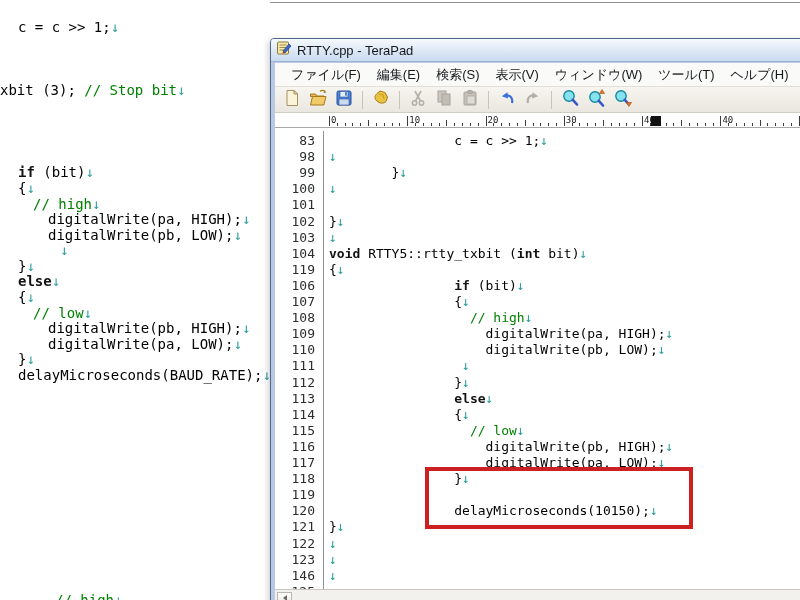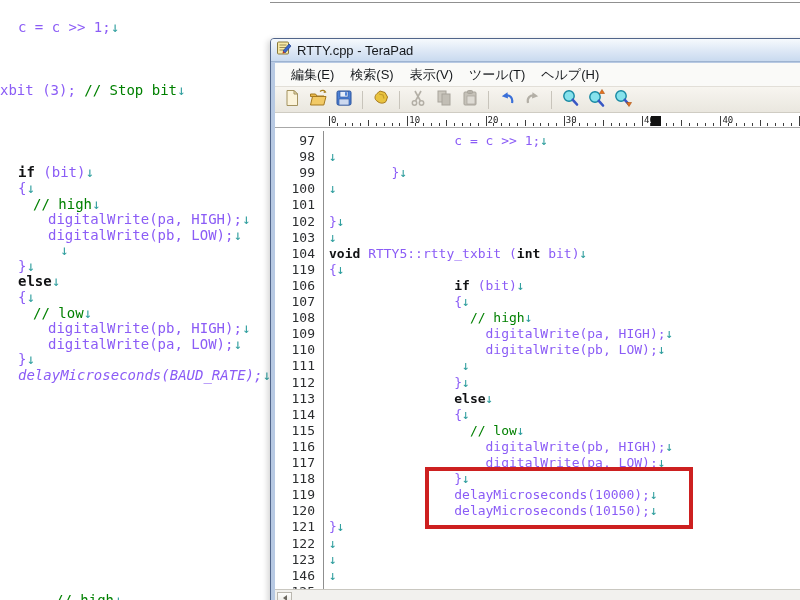--- a/index.html
+++ b/index.html
@@ -6,21 +6,21 @@
   html,body { width:800px; height:600px; overflow:hidden; background:#ffffff;
               font-family:"Liberation Sans", sans-serif; }
 
   
   #topline { position:absolute; left:0; top:2px; width:800px; height:1px; background:#909090; }
   #bg-code { position:absolute; left:0; top:0; width:270px; height:600px; background:#fff; overflow:hidden; }
   .bgline { position:absolute; white-space:pre; font-family:"DejaVu Sans Mono", monospace;
             font-size:14px; line-height:15px; }
 
   
-  .sg-c { color:#8b5cf6; }
+  .sg-c { color:#000000; }
   .sg-k { color:#111214; font-weight:bold; }
   .sg-m { color:#008000; }
   .sg-a { color:#2f9e9e; }
 
   
   #win { position:absolute; left:270px; top:38px; width:540px; height:572px;
          background:#b7c9e3; border:1px solid #51658a; border-top-left-radius:4px;
          box-shadow:-2px 2px 6px rgba(0,0,0,0.18); }
   #titlebar { height:23px; display:flex; align-items:center; gap:5px; padding-left:5px;
               border-top-left-radius:3px;
@@ -81,43 +81,45 @@
     <div class="bgline" style="left: 48px; top: 212px;"><span class="sg-c">digitalWrite(pa, HIGH);</span><span class="sg-a">↓</span></div>
     <div class="bgline" style="left: 48px; top: 228px;"><span class="sg-c">digitalWrite(pb, LOW);</span><span class="sg-a">↓</span></div>
     <div class="bgline" style="left: 60px; top: 243px;"><span class="sg-a">↓</span></div>
     <div class="bgline" style="left: 18px; top: 259px;"><span class="sg-c">}</span><span class="sg-a">↓</span></div>
     <div class="bgline" style="left: 18px; top: 274px;"><span class="sg-k">else</span><span class="sg-a">↓</span></div>
     <div class="bgline" style="left: 18px; top: 290px;"><span class="sg-c">{</span><span class="sg-a">↓</span></div>
     <div class="bgline" style="left: 33px; top: 306px;"><span class="sg-m">// low</span><span class="sg-a">↓</span></div>
     <div class="bgline" style="left: 48px; top: 321px;"><span class="sg-c">digitalWrite(pb, HIGH);</span><span class="sg-a">↓</span></div>
     <div class="bgline" style="left: 48px; top: 337px;"><span class="sg-c">digitalWrite(pa, LOW);</span><span class="sg-a">↓</span></div>
     <div class="bgline" style="left: 18px; top: 352px;"><span class="sg-c">}</span><span class="sg-a">↓</span></div>
-    <div class="bgline" style="left: 18px; top: 368px; font-style: italic;"><span class="sg-c">delayMicroseconds(BAUD_RATE);</span><span class="sg-a">↓</span></div>
+    <div class="bgline" style="left: 18px; top: 368px;"><span class="sg-c">delayMicroseconds(BAUD_RATE);</span><span class="sg-a">↓</span></div>
     <div class="bgline" style="left: 55px; top: 593px;"><span class="sg-m">// high</span><span class="sg-a">↓</span></div>
   </div>
 
 <div id="win">
   <div id="titlebar">
     <span>
       <svg width="16" height="16" viewBox="0 0 16 16">
         <rect x="1.5" y="2" width="11" height="12" rx="1" fill="#f7e9a8" stroke="#8a7a3a"></rect>
         <line x1="3.5" y1="5" x2="10.5" y2="5" stroke="#9a8c55" stroke-width="1"></line>
         <line x1="3.5" y1="7.5" x2="10.5" y2="7.5" stroke="#9a8c55" stroke-width="1"></line>
         <line x1="3.5" y1="10" x2="8" y2="10" stroke="#9a8c55" stroke-width="1"></line>
         <path d="M7 11 L13 4 L15 6 L9 13 Z" fill="#3a66cc" stroke="#1c3f8c" stroke-width="0.7"></path>
         <path d="M7 11 L9 13 L6.5 13.6 Z" fill="#c03020"></path>
       </svg>
     </span>
     <span id="title-text">RTTY.cpp - TeraPad</span>
   </div>
   <div id="client">
     <div id="menubar">
+        <span class="menu-item">ファイル(F)</span>
         <span class="menu-item">編集(E)</span>
         <span class="menu-item">検索(S)</span>
         <span class="menu-item">表示(V)</span>
+        <span class="menu-item">ウィンドウ(W)</span>
         <span class="menu-item">ツール(T)</span>
         <span class="menu-item">ヘルプ(H)</span>
       </div>
     <div id="toolbar">
         <span class="tbtn">
           <span><svg width="20" height="20" viewBox="0 0 20 20">
               <path d="M5 2.5h7l3.5 3.5v11.5H5z" fill="#fbf3da" stroke="#a3925f"></path>
               <path d="M12 2.5v3.5h3.5z" fill="#efe1b4" stroke="#a3925f"></path>
             </svg></span>
         </span>
@@ -267,21 +269,21 @@
         <div class="tick minor" style="left: 500.196px;"></div>
         <div class="tick minor" style="left: 508.024px;"></div>
         <div class="tick minor" style="left: 515.852px;"></div>
         <div class="tick major" style="left: 523.68px;"></div>
         <div id="ruler-caret" style="left: 375.948px;"></div>
       </div>
     <div id="editor">
       <div id="numsep"></div>
       <div id="hl-box"></div>
     <div class="row" style="top: 2px;">
-          <span class="lnum">97</span>
+          <span class="lnum">83</span>
           <span class="ltext"><span class="sg-c">                c = c &gt;&gt; 1;</span><span class="sg-a">↓</span></span>
         </div>
         <div class="row" style="top: 18.1px;">
           <span class="lnum">98</span>
           <span class="ltext"><span class="sg-a">↓</span></span>
         </div>
         <div class="row" style="top: 34.2px;">
           <span class="lnum">99</span>
           <span class="ltext"><span class="sg-c">        }</span><span class="sg-a">↓</span></span>
         </div>
@@ -355,21 +357,20 @@
         <div class="row" style="top: 324px;">
           <span class="lnum">117</span>
           <span class="ltext"><span class="sg-c">                    digitalWrite(pa, LOW);</span><span class="sg-a">↓</span></span>
         </div>
         <div class="row" style="top: 340.1px;">
           <span class="lnum">118</span>
           <span class="ltext"><span class="sg-c">                }</span><span class="sg-a">↓</span></span>
         </div>
         <div class="row" style="top: 356.2px;">
           <span class="lnum">119</span>
-          <span class="ltext"><span class="sg-c">                delayMicroseconds(10000);</span><span class="sg-a">↓</span></span>
         </div>
         <div class="row" style="top: 372.3px;">
           <span class="lnum">120</span>
           <span class="ltext"><span class="sg-c">                delayMicroseconds(10150);</span><span class="sg-a">↓</span></span>
         </div>
         <div class="row" style="top: 388.4px;">
           <span class="lnum">121</span>
           <span class="ltext"><span class="sg-c">}</span><span class="sg-a">↓</span></span>
         </div>
         <div class="row" style="top: 404.5px;">

